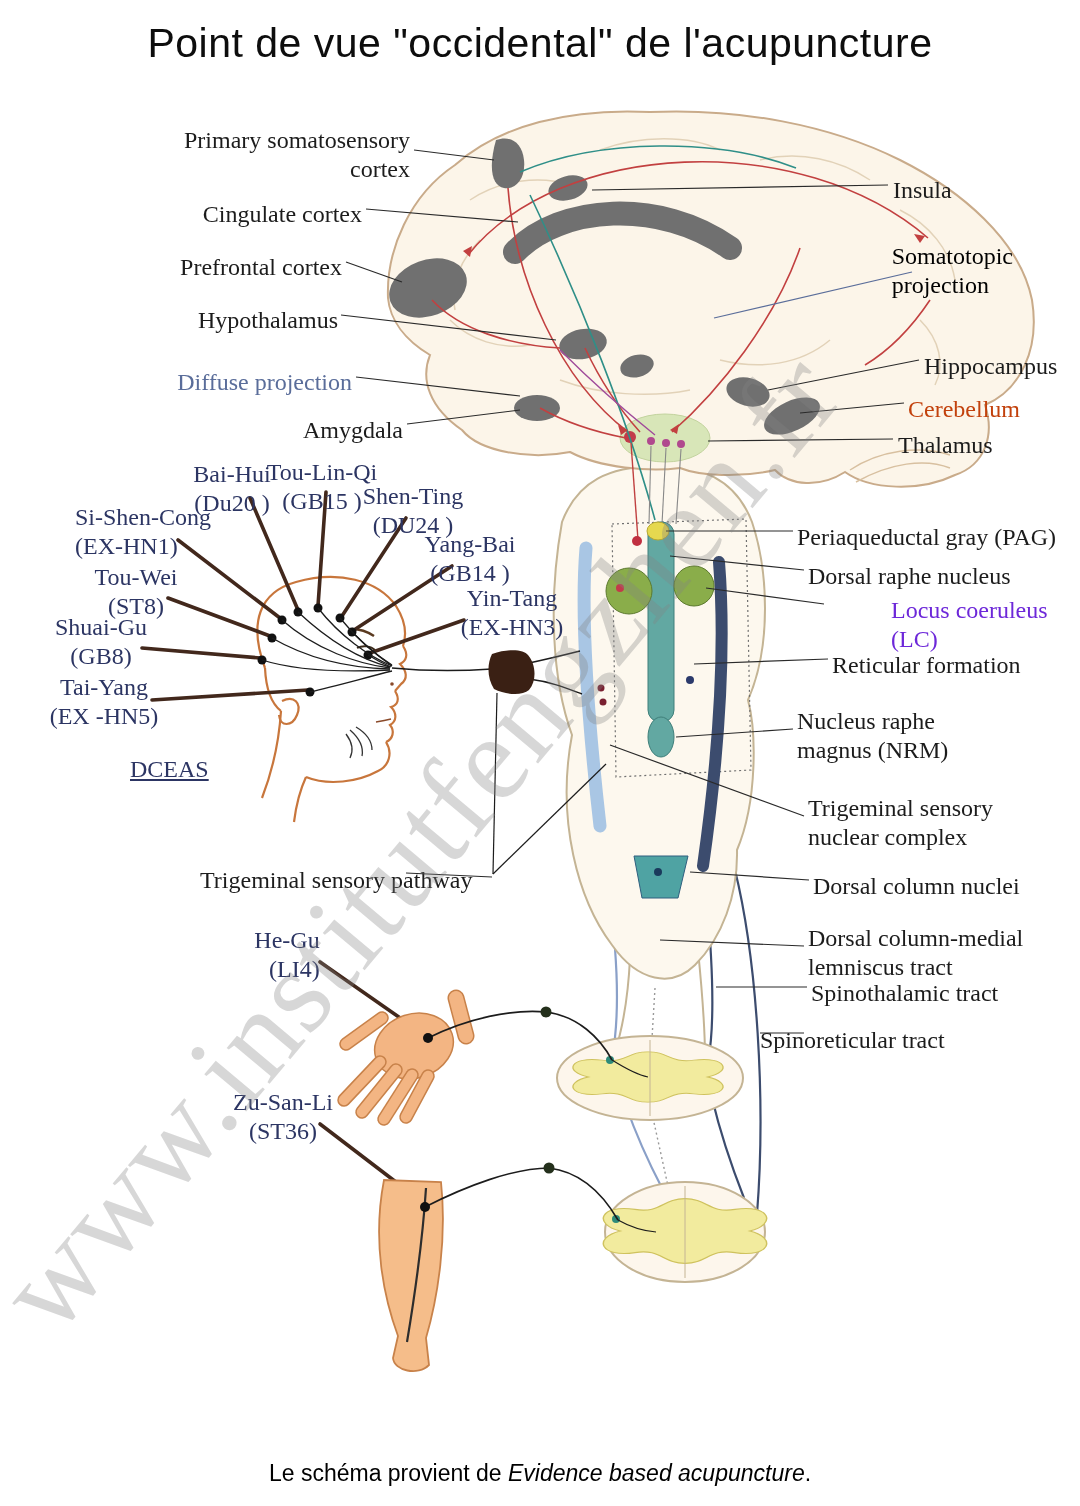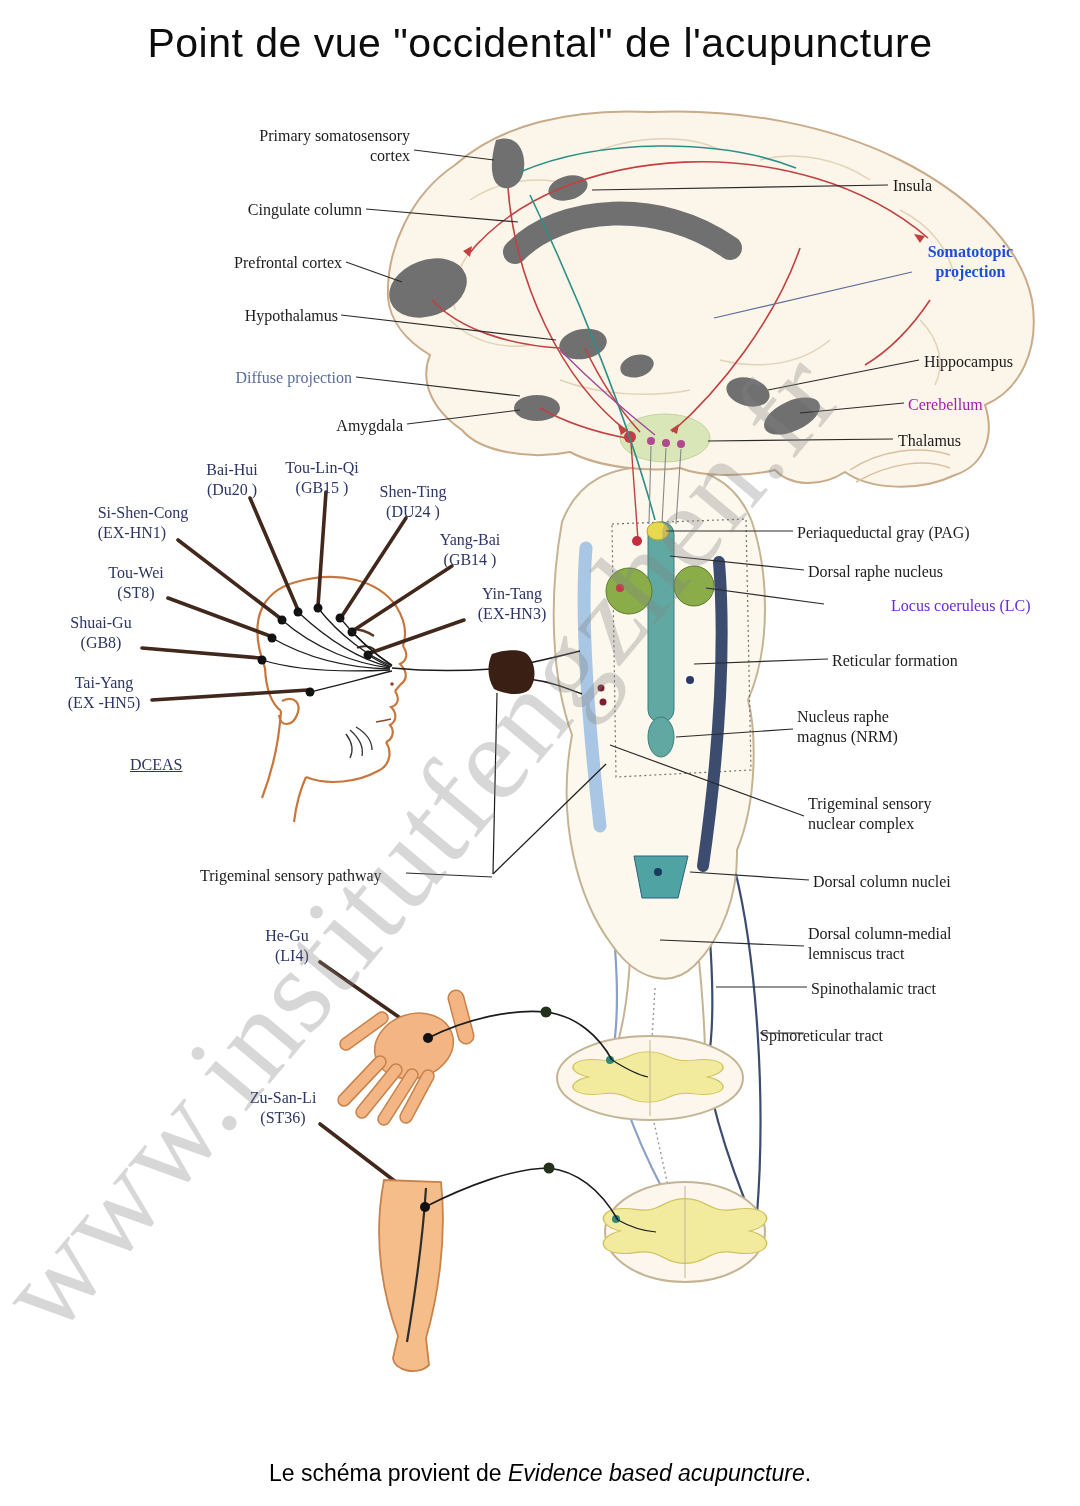--- a/index.html
+++ b/index.html
@@ -10,21 +10,21 @@
   }
   .page-title {
     position:absolute; top:20px; left:0; width:100%; text-align:center;
     font-size:41px; font-weight:400; color:#0d0d0d; letter-spacing:.5px;
     font-family:"Liberation Sans", sans-serif; z-index:4;
   }
   .art { position:absolute; left:0; top:0; width:1080px; height:1506px; z-index:2; }
   .labels-layer { position:absolute; inset:0; z-index:4; pointer-events:none; }
   .dlabel {
     position:absolute; font-family:"Liberation Serif", serif;
-    font-size:16px; line-height:1.22; white-space:pre-line; color:#1c1c1c;
+    font-size:24px; line-height:1.22; white-space:pre-line; color:#1c1c1c;
   }
   .dlabel.u { text-decoration:underline; }
   .watermark {
     position:absolute; left:-30px; top:1268px;
     transform:rotate(-50deg); transform-origin:0 0;
     font-family:"Liberation Serif", serif; font-size:122px; letter-spacing:2px;
     color:rgba(130,130,130,0.32); white-space:nowrap; z-index:6; pointer-events:none;
   }
   .footer {
     position:absolute; left:0; bottom:16px; width:100%; text-align:center;
@@ -270,30 +270,30 @@
     <line x1="804" y1="946" x2="660" y2="940"></line>
     <line x1="807" y1="987" x2="716" y2="987"></line>
     <line x1="804" y1="1033" x2="760" y2="1033"></line>
     <line x1="406" y1="873" x2="492" y2="877"></line>
   </g>
 </svg>
 
 <div class="labels-layer">
     <div class="dlabel" style="color: rgb(28, 28, 28); top: 126px; right: 670px; text-align: right;">Primary somatosensory
 cortex</div>
-    <div class="dlabel" style="color: rgb(28, 28, 28); top: 200px; right: 718px; text-align: right;">Cingulate column</div>
+    <div class="dlabel" style="color: rgb(28, 28, 28); top: 200px; right: 718px; text-align: right;">Cingulate cortex</div>
     <div class="dlabel" style="color: rgb(28, 28, 28); top: 253px; right: 738px; text-align: right;">Prefrontal cortex</div>
     <div class="dlabel" style="color: rgb(28, 28, 28); top: 306px; right: 742px; text-align: right;">Hypothalamus</div>
     <div class="dlabel" style="color: rgb(90, 109, 154); top: 368px; right: 728px; text-align: right;">Diffuse projection</div>
     <div class="dlabel" style="color: rgb(28, 28, 28); top: 416px; right: 677px; text-align: right;">Amygdala</div>
     <div class="dlabel" style="color: rgb(28, 28, 28); top: 176px; left: 893px;">Insula</div>
-    <div class="dlabel" style="color: #1d4ed8; top: 242px; right: 67px; text-align: center; font-weight: bold;">Somatotopic
+    <div class="dlabel" style="color: #000000; top: 242px; right: 67px; text-align: left;">Somatotopic
 projection</div>
     <div class="dlabel" style="color: rgb(28, 28, 28); top: 352px; left: 924px;">Hippocampus</div>
-    <div class="dlabel" style="color: #a21caf; top: 395px; left: 908px;">Cerebellum</div>
+    <div class="dlabel" style="color: #c2410c; top: 395px; left: 908px;">Cerebellum</div>
     <div class="dlabel" style="color: rgb(28, 28, 28); top: 431px; left: 898px;">Thalamus</div>
     <div class="dlabel" style="color: rgb(28, 28, 28); top: 523px; left: 797px;">Periaqueductal gray (PAG)</div>
     <div class="dlabel" style="color: rgb(28, 28, 28); top: 562px; left: 808px;">Dorsal raphe nucleus</div>
     <div class="dlabel" style="color: #6d28d9; top: 596px; left: 863px; margin-left: 28px;">Locus coeruleus (LC)</div>
     <div class="dlabel" style="color: rgb(28, 28, 28); top: 651px; left: 832px;">Reticular formation</div>
     <div class="dlabel" style="color: rgb(28, 28, 28); top: 707px; left: 797px;">Nucleus raphe
 magnus (NRM)</div>
     <div class="dlabel" style="color: rgb(28, 28, 28); top: 794px; left: 808px;">Trigeminal sensory
 nuclear complex</div>
     <div class="dlabel" style="color: rgb(28, 28, 28); top: 872px; left: 813px;">Dorsal column nuclei</div>

